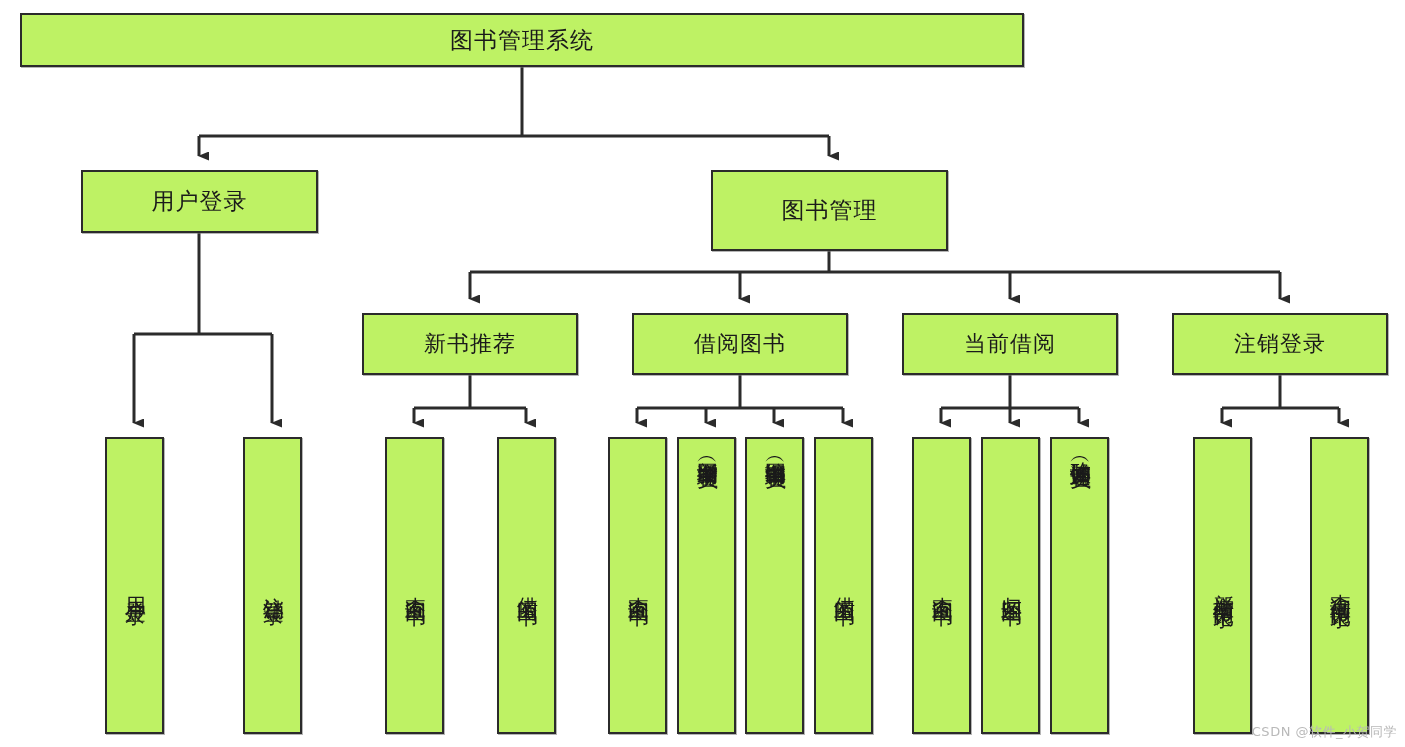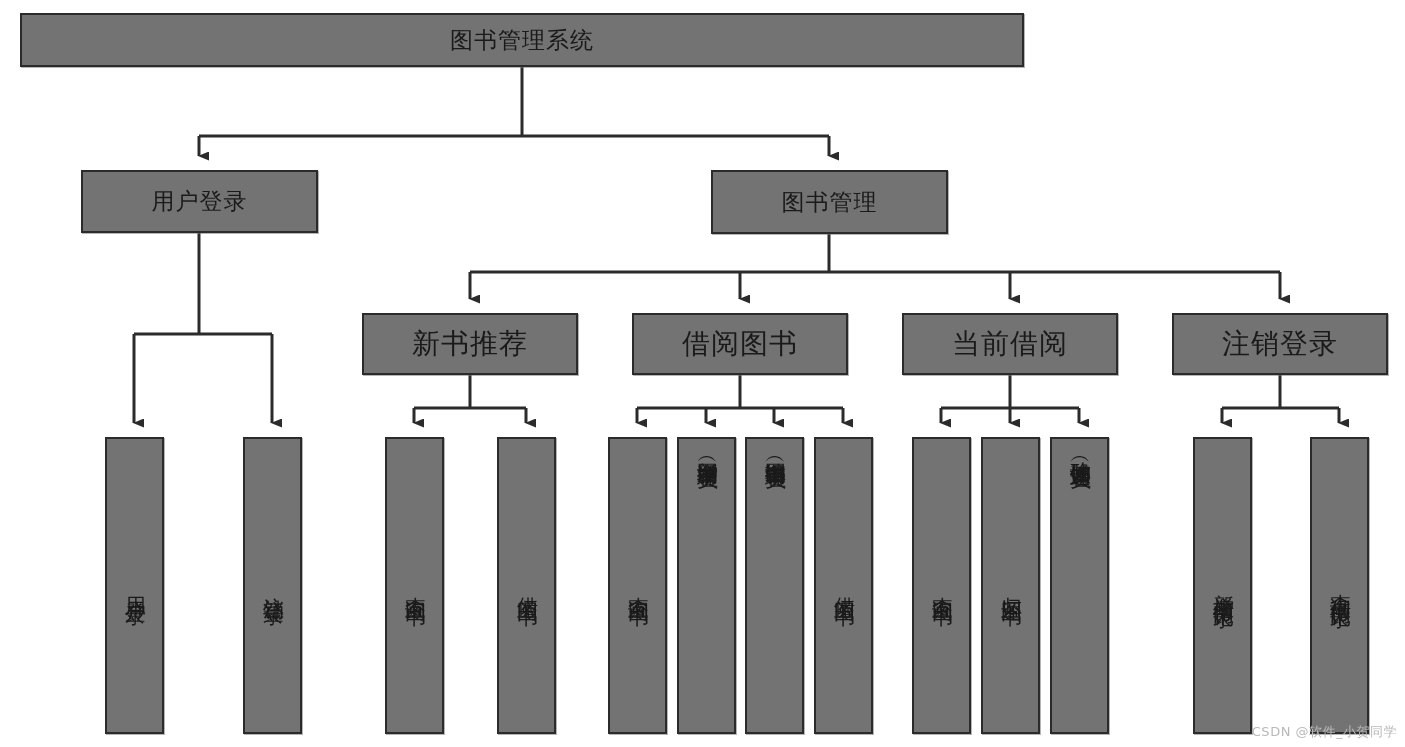--- a/index.html
+++ b/index.html
@@ -23,37 +23,37 @@
   svg.edges {
     position: absolute;
     left: 0;
     top: 0;
     width: 1405px;
     height: 747px;
   }
   .node {
     position: absolute;
     box-sizing: border-box;
-    background: #737373;
+    background: #bef264;
     border: 2px solid #2b2b2b;
     box-shadow: 1px 1px 0 rgba(120,120,120,0.55);
     display: flex;
     align-items: center;
     justify-content: center;
     z-index: 3;
   }
   .node-label {
     color: #1a1a1a;
     letter-spacing: 1px;
     white-space: nowrap;
     user-select: none;
   }
   .node.root .node-label { font-size: 23px; }
   .node.level1 .node-label { font-size: 23px; }
-  .node.level2 .node-label { font-size: 28px; }
+  .node.level2 .node-label { font-size: 22px; }
 
   .node.leaf {
     align-items: flex-start;
     justify-content: center;
     padding-top: 6px;
   }
   .node.leaf .node-label {
     writing-mode: vertical-rl;
     text-orientation: upright;
     font-size: 21px;
@@ -135,21 +135,21 @@
     </g>
   </svg>
 
   <div class="node root" style="left:20px; top:13px; width:1004px; height:54px;">
     <span class="node-label">图书管理系统</span>
   </div>
 
   <div class="node level1" style="left:81px; top:170px; width:237px; height:63px;">
     <span class="node-label">用户登录</span>
   </div>
-  <div class="node level1" style="left:711px; top:170px; width:237px; height:64px;">
+  <div class="node level1" style="left:711px; top:170px; width:237px; height:81px;">
     <span class="node-label">图书管理</span>
   </div>
 
   <div class="node level2" style="left:362px; top:313px; width:216px; height:62px;">
     <span class="node-label">新书推荐</span>
   </div>
   <div class="node level2" style="left:632px; top:313px; width:216px; height:62px;">
     <span class="node-label">借阅图书</span>
   </div>
   <div class="node level2" style="left:902px; top:313px; width:216px; height:62px;">

